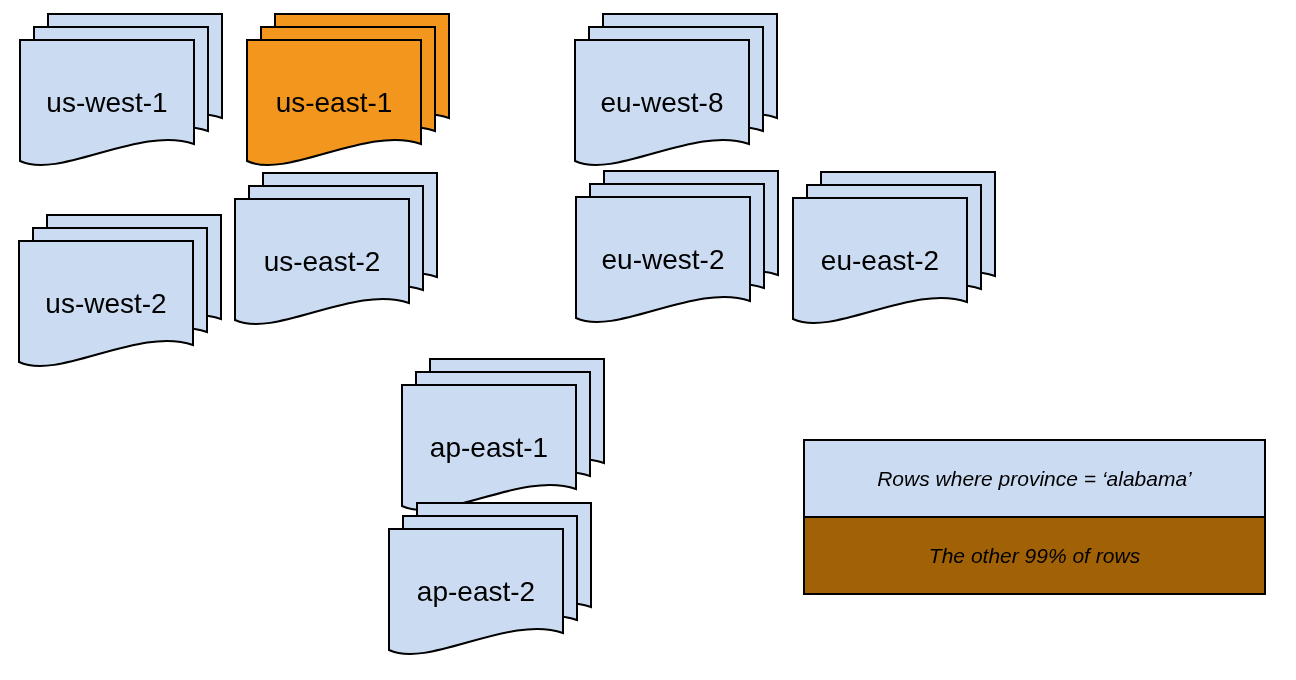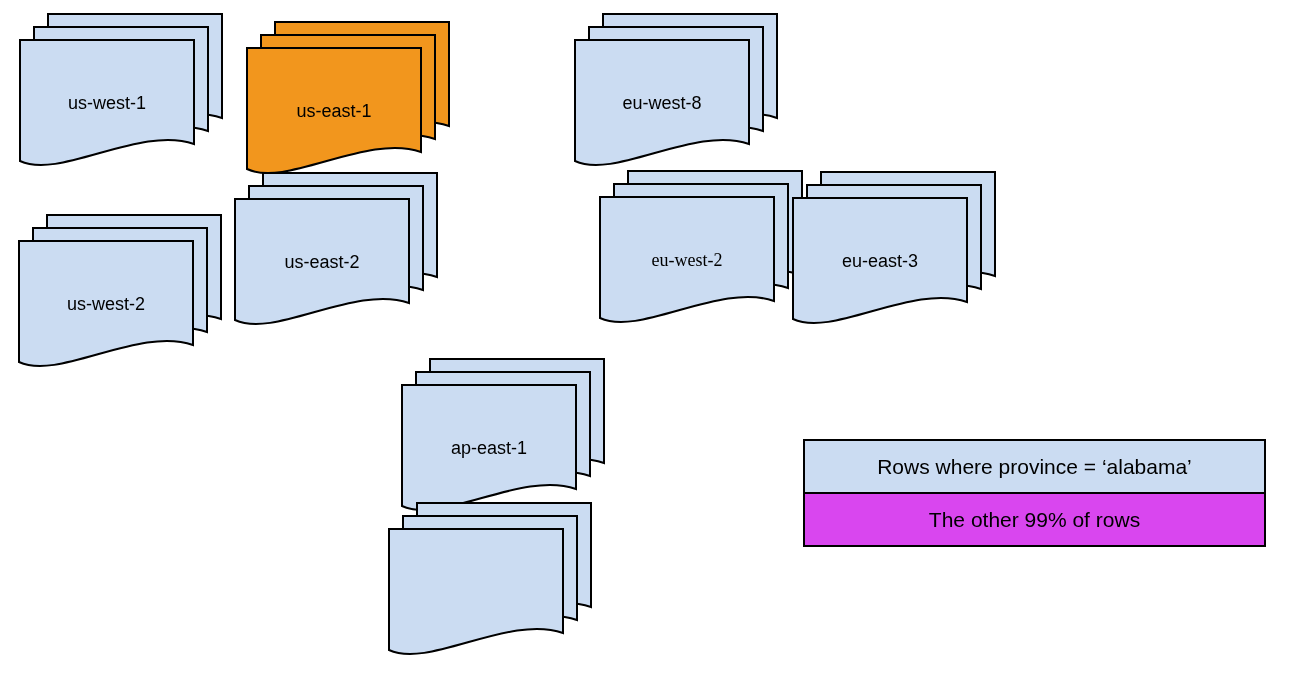--- a/index.html
+++ b/index.html
@@ -42,34 +42,35 @@
   .doc.front { left: -2px; top: 24px; }
   .stack-label {
     position: absolute;
     left: 0;
     top: 26px;
     width: 174px;
     height: 126px;
     display: flex;
     align-items: center;
     justify-content: center;
-    font-size: 18px;
+    font-size: 28px;
     line-height: 1;
     white-space: nowrap;
   }
   .legend {
     position: absolute;
     left: 803px;
     top: 439px;
     width: 463px;
-    height: 108px;
+    height: 156px;
     border: 2px solid var(--stroke, #000000);
     box-sizing: border-box;
     display: flex;
     flex-direction: column;
+    font-style: italic;
   }
   .legend-row {
     flex: 1;
     display: flex;
     align-items: center;
     justify-content: center;
     font-size: 21px;
     white-space: nowrap;
   }
   .legend-row + .legend-row {
@@ -87,21 +88,21 @@
       </svg>
     <svg class="doc mid" width="178" height="132">
         <path d="M2,2 H176 V106 C122,87 42,142 2,123 Z"></path>
       </svg>
     <svg class="doc front" width="178" height="132">
         <path d="M2,2 H176 V106 C122,87 42,142 2,123 Z"></path>
       </svg>
     <div class="stack-label">us-west-1</div>
   </div>
 
-  <div class="stack highlight" style="left:247px; top:14px;margin-top:8px;">
+  <div class="stack highlight" style="left:247px; top:14px;">
     <svg class="doc back" width="178" height="132">
         <path d="M2,2 H176 V106 C122,87 42,142 2,123 Z"></path>
       </svg>
     <svg class="doc mid" width="178" height="132">
         <path d="M2,2 H176 V106 C122,87 42,142 2,123 Z"></path>
       </svg>
     <svg class="doc front" width="178" height="132">
         <path d="M2,2 H176 V106 C122,87 42,142 2,123 Z"></path>
       </svg>
     <div class="stack-label">us-east-1</div>
@@ -140,21 +141,21 @@
       </svg>
     <svg class="doc mid" width="178" height="132">
         <path d="M2,2 H176 V106 C122,87 42,142 2,123 Z"></path>
       </svg>
     <svg class="doc front" width="178" height="132">
         <path d="M2,2 H176 V106 C122,87 42,142 2,123 Z"></path>
       </svg>
     <div class="stack-label">us-east-2</div>
   </div>
 
-  <div class="stack" style="left:600px; top:171px;font-family:Liberation Serif, serif;">
+  <div class="stack" style="left:576px; top:171px;">
     <svg class="doc back" width="178" height="132">
         <path d="M2,2 H176 V106 C122,87 42,142 2,123 Z"></path>
       </svg>
     <svg class="doc mid" width="178" height="132">
         <path d="M2,2 H176 V106 C122,87 42,142 2,123 Z"></path>
       </svg>
     <svg class="doc front" width="178" height="132">
         <path d="M2,2 H176 V106 C122,87 42,142 2,123 Z"></path>
       </svg>
     <div class="stack-label">eu-west-2</div>
@@ -163,21 +164,21 @@
   <div class="stack" style="left:793px; top:172px;">
     <svg class="doc back" width="178" height="132">
         <path d="M2,2 H176 V106 C122,87 42,142 2,123 Z"></path>
       </svg>
     <svg class="doc mid" width="178" height="132">
         <path d="M2,2 H176 V106 C122,87 42,142 2,123 Z"></path>
       </svg>
     <svg class="doc front" width="178" height="132">
         <path d="M2,2 H176 V106 C122,87 42,142 2,123 Z"></path>
       </svg>
-    <div class="stack-label">eu-east-3</div>
+    <div class="stack-label">eu-east-2</div>
   </div>
 
   <div class="stack" style="left:402px; top:350px;margin-top:9px;">
     <svg class="doc back" width="178" height="132">
         <path d="M2,2 H176 V106 C122,87 42,142 2,123 Z"></path>
       </svg>
     <svg class="doc mid" width="178" height="132">
         <path d="M2,2 H176 V106 C122,87 42,142 2,123 Z"></path>
       </svg>
     <svg class="doc front" width="178" height="132">
@@ -189,24 +190,25 @@
   <div class="stack" style="left:389px; top:503px;">
     <svg class="doc back" width="178" height="132">
         <path d="M2,2 H176 V106 C122,87 42,142 2,123 Z"></path>
       </svg>
     <svg class="doc mid" width="178" height="132">
         <path d="M2,2 H176 V106 C122,87 42,142 2,123 Z"></path>
       </svg>
     <svg class="doc front" width="178" height="132">
         <path d="M2,2 H176 V106 C122,87 42,142 2,123 Z"></path>
       </svg>
+    <div class="stack-label">ap-east-2</div>
   </div>
 
   <div class="legend">
     <div class="legend-row" style="background: rgb(203, 220, 242);">
       <span>Rows where province = ‘alabama’</span>
     </div>
-    <div class="legend-row" style="background: #d946ef;">
+    <div class="legend-row" style="background: #a16207;">
       <span>The other 99% of rows</span>
     </div>
   </div>
 
 </div>
 
 </body></html>

